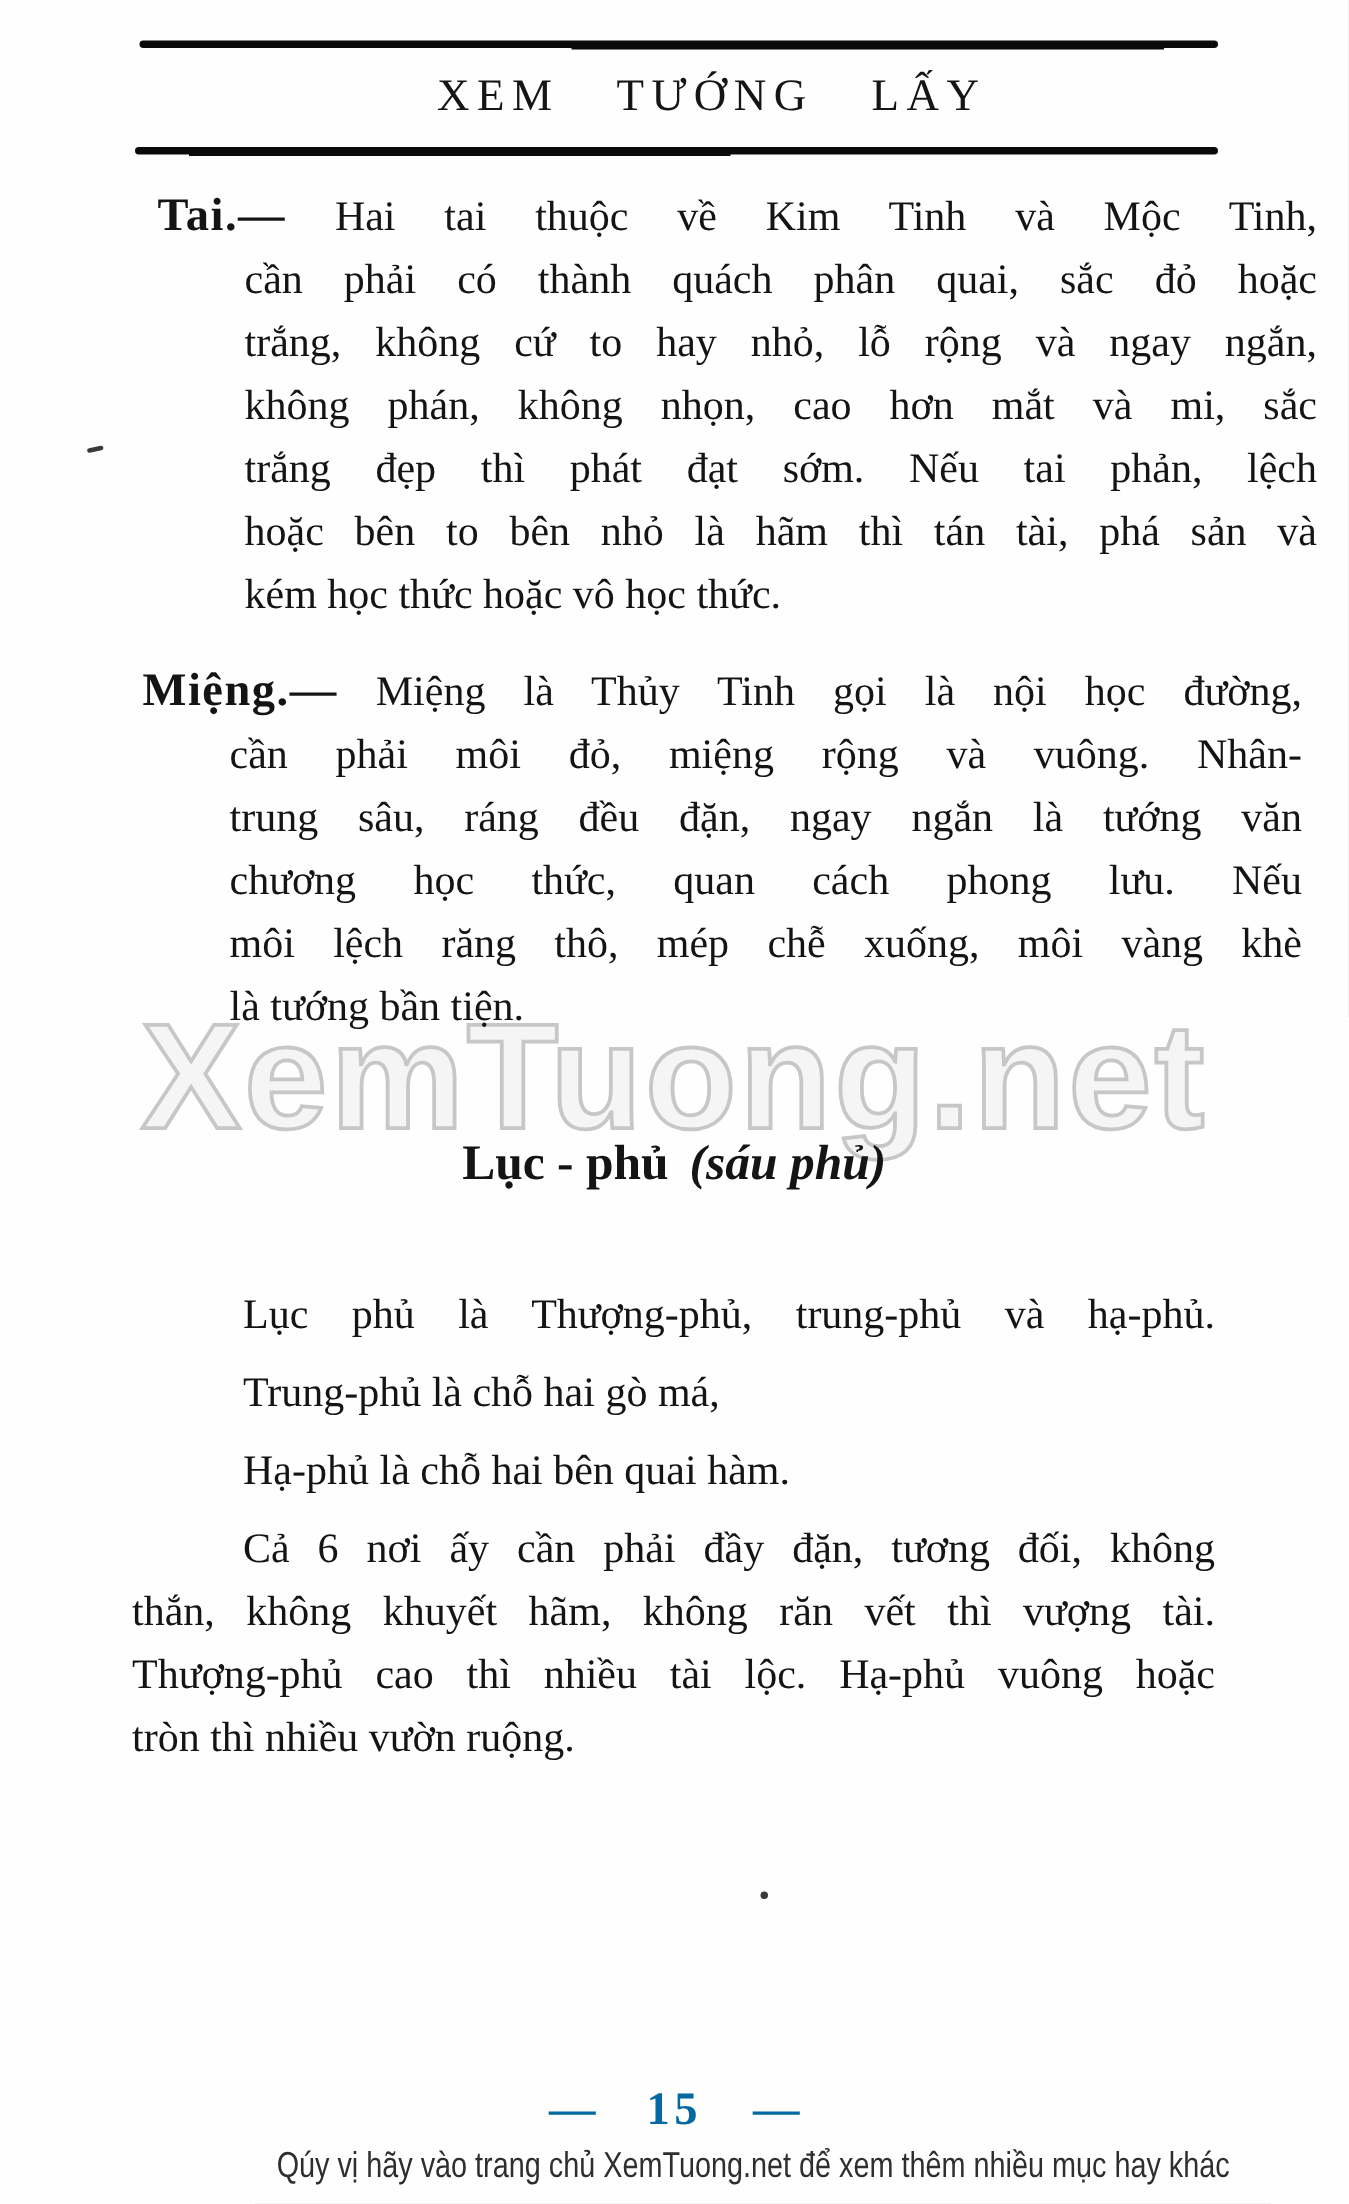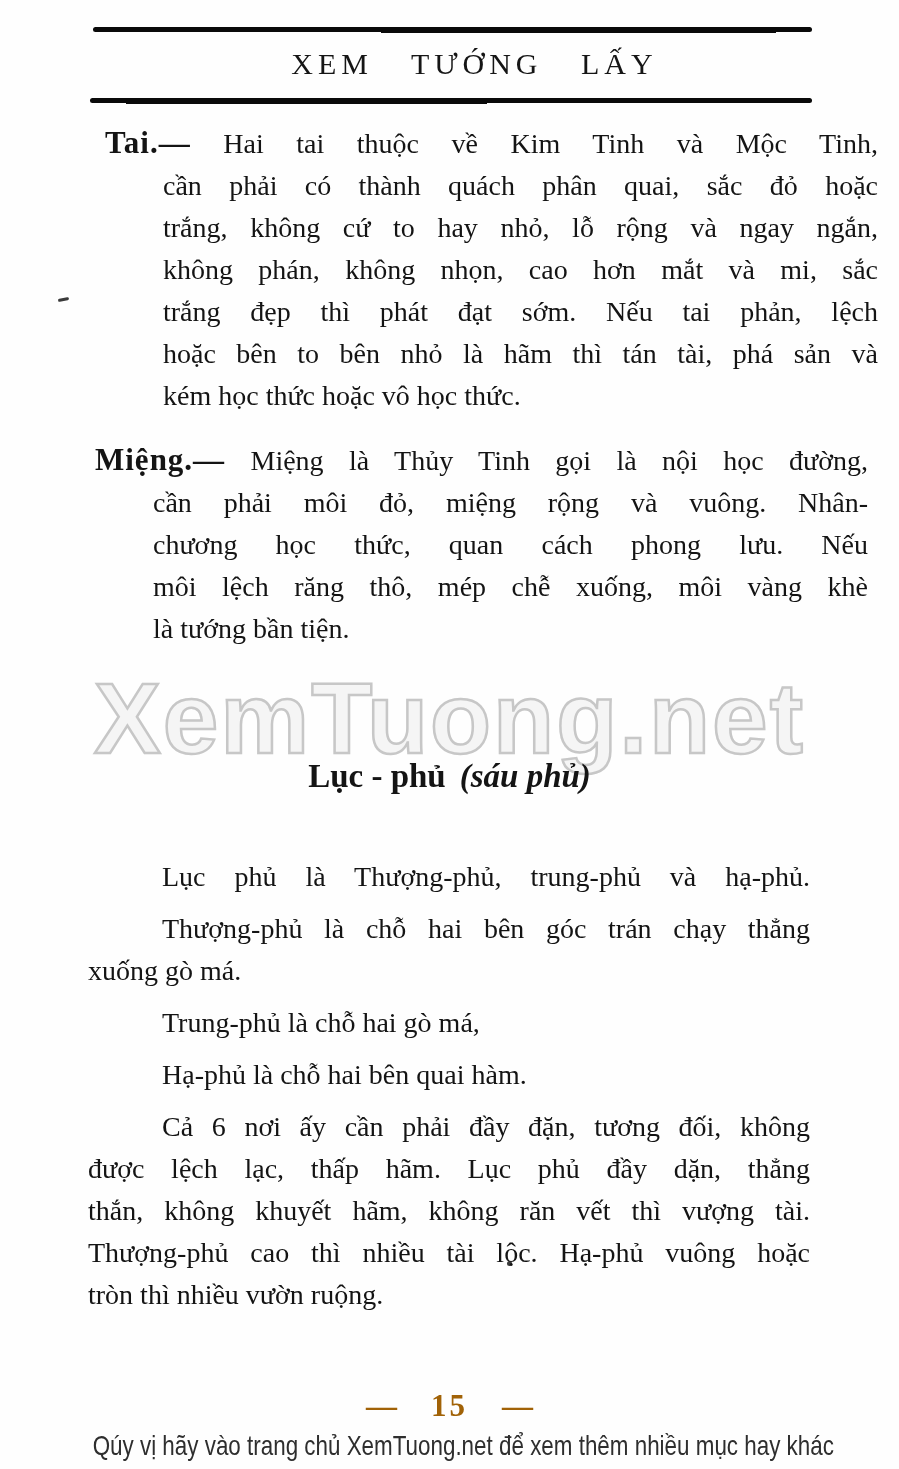--- a/index.html
+++ b/index.html
@@ -48,27 +48,27 @@
     font-size:33px;font-weight:bold;color:#141414;z-index:1;
   }
   .subheading .it{font-style:italic;margin-left:14px;}
   
   .bodyblock{left:88px;top:816px;width:722px;margin-top:40px;}
   .para{margin-bottom:10px;}
   .indent .line:first-child{text-indent:74px;}
   
   .page-number{
     position:absolute;left:0;top:1388px;width:100%;text-align:center;
-    font-size:31px;font-weight:bold;color:#a16207;
+    font-size:31px;font-weight:bold;color:#0369a1;
   }
   .page-number .num{margin:0 34px;letter-spacing:3px;}
   .page-number .dash{font-weight:bold;}
   .page-footer{
     position:absolute;left:0;top:1430px;width:100%;text-align:right;
-    font-family:"Liberation Sans", sans-serif;font-size:28px;color:#2e2e2e;
+    font-family:"Liberation Sans", sans-serif;font-size:24px;color:#2e2e2e;
     white-space:nowrap;
   }
   .page-footer .squeeze{display:inline-block;transform:scaleX(0.8);transform-origin:50% 50%;}
   
   .speck{position:absolute;background:#3a3a3a;}
   .speck-dash{left:58px;top:298px;width:11px;height:3px;transform:rotate(-12deg);border-radius:2px;}
   .speck-dot{left:507px;top:1261px;width:5px;height:5px;border-radius:50%;}
 </style>
 </head>
 <body>
@@ -87,46 +87,42 @@
     <div class="line">trắng, không cứ to hay nhỏ, lỗ rộng và ngay ngắn,</div>
     <div class="line">không phán, không nhọn, cao hơn mắt và mi, sắc</div>
     <div class="line">trắng đẹp thì phát đạt sớm. Nếu tai phản, lệch</div>
     <div class="line">hoặc bên to bên nhỏ là hãm thì tán tài, phá sản và</div>
     <div class="line end">kém học thức hoặc vô học thức.</div>
   </div>
 
   <div class="textblock sec-mieng hang above">
     <div class="line first"><span class="sec-label">Miệng.—</span> <span>Miệng là Thủy Tinh gọi là nội học đường,</span></div>
     <div class="line">cần phải môi đỏ, miệng rộng và vuông. Nhân-</div>
+    <div class="line">trung sâu, ráng đều đặn, ngay ngắn là tướng văn</div>
     <div class="line">chương học thức, quan cách phong lưu. Nếu</div>
     <div class="line">môi lệch răng thô, mép chễ xuống, môi vàng khè</div>
     <div class="line end">là tướng bần tiện.</div>
   </div>
 
   <div class="subheading">
     <span>Lục - phủ</span><span class="it">(sáu phủ)</span>
   </div>
 
   <div class="textblock bodyblock above">
     <div class="para indent">
       <div class="line">Lục phủ là Thượng-phủ, trung-phủ và hạ-phủ.</div>
     </div>
     <div class="para indent">
-      <div class="line">Thượng-phủ là chỗ hai bên góc trán chạy thẳng</div>
-      <div class="line end">xuống gò má.</div>
-    </div>
-    <div class="para indent">
       <div class="line end">Trung-phủ là chỗ hai gò má,</div>
     </div>
     <div class="para indent">
       <div class="line end">Hạ-phủ là chỗ hai bên quai hàm.</div>
     </div>
     <div class="para indent">
       <div class="line">Cả 6 nơi ấy cần phải đầy đặn, tương đối, không</div>
-      <div class="line">được lệch lạc, thấp hãm. Lục phủ đầy dặn, thẳng</div>
       <div class="line">thắn, không khuyết hãm, không răn vết thì vượng tài.</div>
       <div class="line">Thượng-phủ cao thì nhiều tài lộc. Hạ-phủ vuông hoặc</div>
       <div class="line end">tròn thì nhiều vườn ruộng.</div>
     </div>
   </div>
 
   <div class="speck speck-dash"></div>
   <div class="speck speck-dot"></div>
 
   <div class="page-number">

